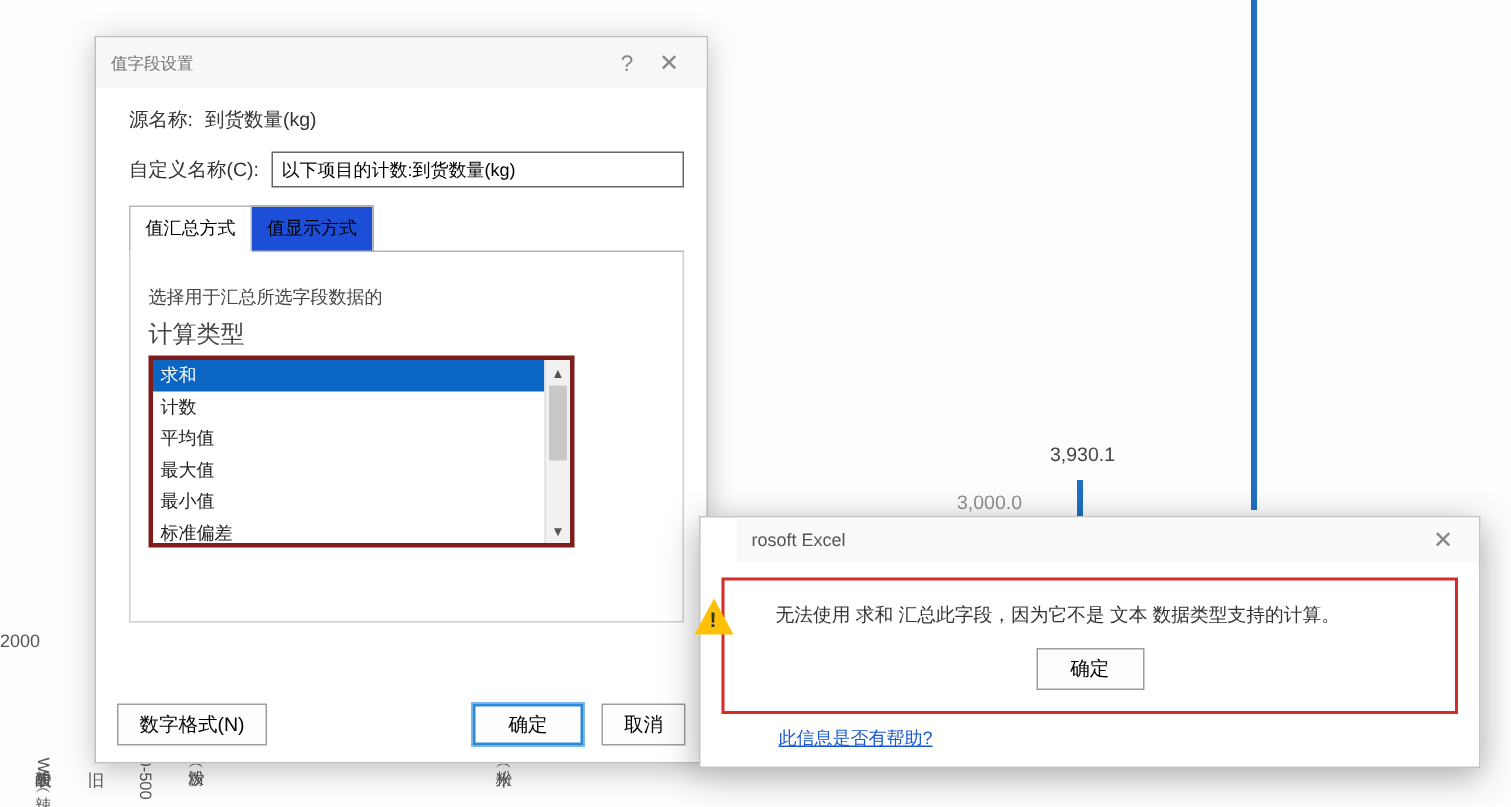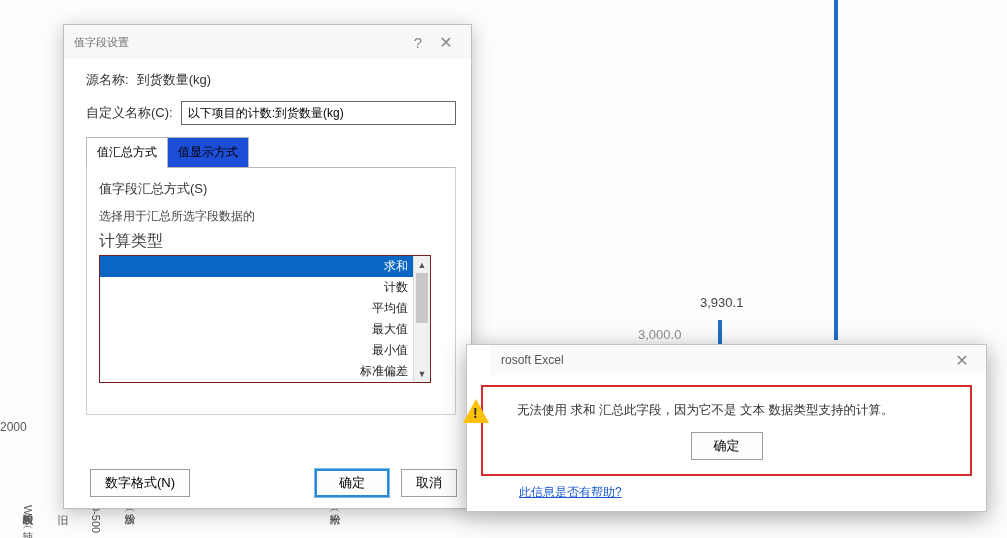--- a/index.html
+++ b/index.html
@@ -143,24 +143,23 @@
       margin-bottom: 6px;
     }
     .panel-sub2 {
       font-size: 16px;
       color: #444;
       margin-bottom: 3px;
       font-family: Liberation Serif, serif;
     }
     .listbox-wrap {
       display: flex;
-      border: 1px solid #7f1d1d;
-      width: 332px;
+      border: 3px solid #7f1d1d;
+      width: 284px;
       height: 128px;
-      text-align: right;
     }
     .listbox {
       flex: 1;
       overflow: hidden;
     }
     .listbox-item {
       padding: 2px 5px;
       font-size: 12px;
       color: #222;
     }
@@ -181,21 +180,21 @@
       font-size: 9px; color:#555;
     }
     .scroll-thumb {
       flex: 0 0 50px;
       margin: 0 2px;
       background: #c8c8c8;
     }
     .scroll-track { flex:1; }
     .dlg-footer {
       position: absolute;
-      left: 12px; right: 0; bottom: 0;
+      left: 0; right: 0; bottom: 0;
       height: 50px;
       border-top: 0;
       padding: 10px 14px;
       display: flex;
       align-items: center;
       background: #fff;
     }
     .btn {
       border: 1px solid #9e9e9e;
       background: #fdfdfd;
@@ -320,21 +319,20 @@
     </div>
     <div class="field-row">
       <label><span>自定义名称(C):</span></label>
       <input class="field-input" type="text" value="以下项目的计数:到货数量(kg)" style="">
     </div>
     <div class="tabs">
       <div class="tab active">值汇总方式</div>
       <div class="tab">值显示方式</div>
     </div>
     <div class="tab-panel">
-      <div class="panel-heading">值字段汇总方式(S)</div>
       <div class="panel-sub">选择用于汇总所选字段数据的</div>
       <div class="panel-sub2">计算类型</div>
       <div class="listbox-wrap">
         <div class="listbox">
           <div class="listbox-item selected">求和</div>
           <div class="listbox-item">计数</div>
           <div class="listbox-item">平均值</div>
           <div class="listbox-item">最大值</div>
           <div class="listbox-item">最小值</div>
           <div class="listbox-item">标准偏差</div>

